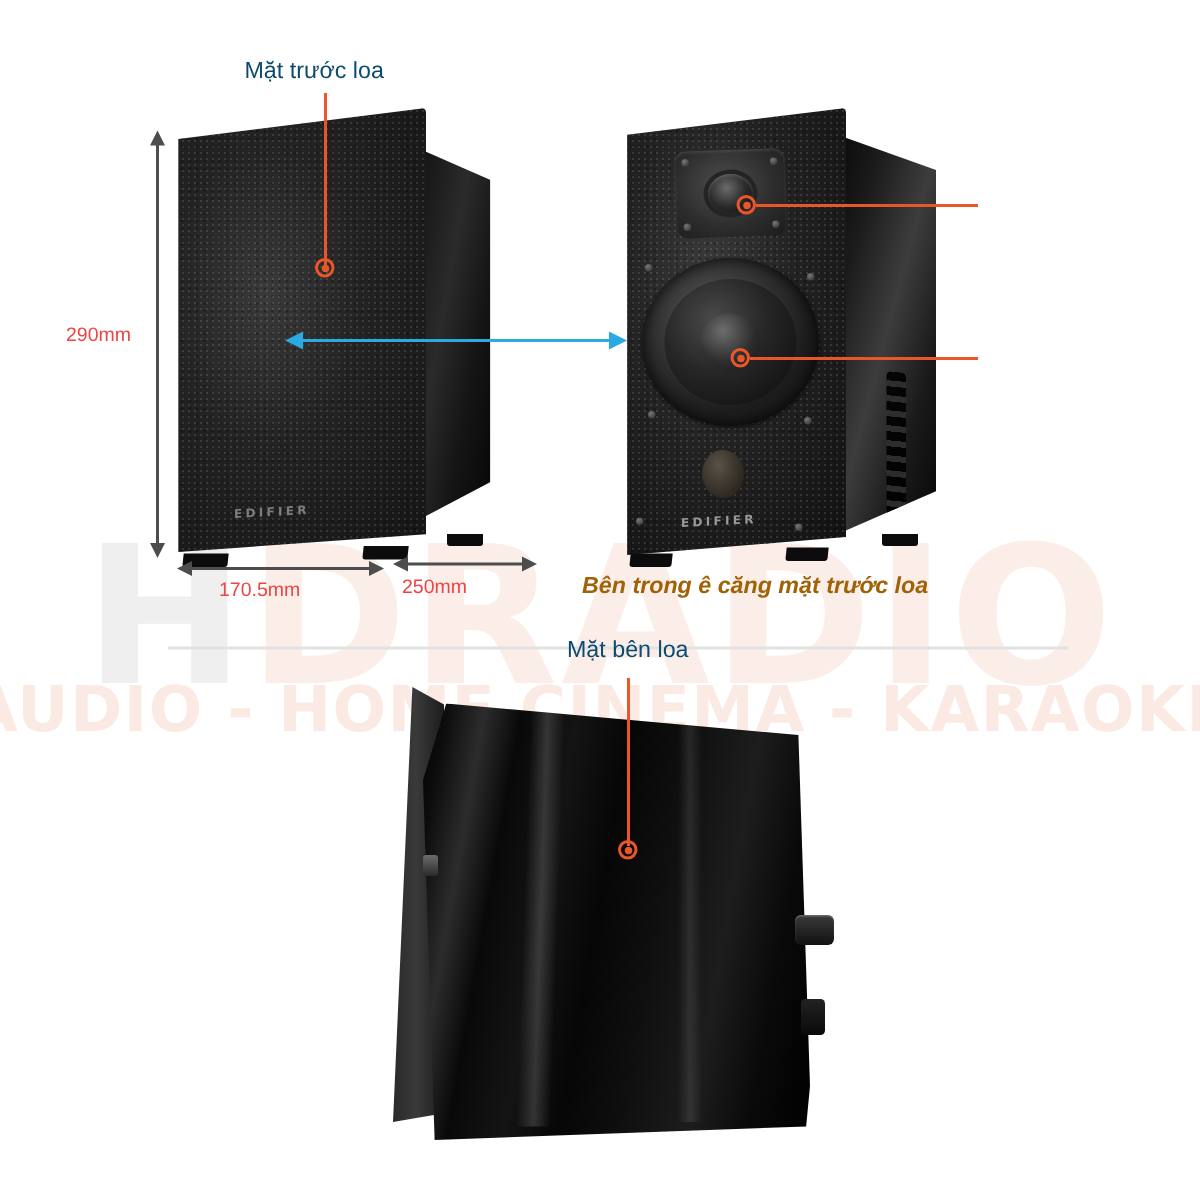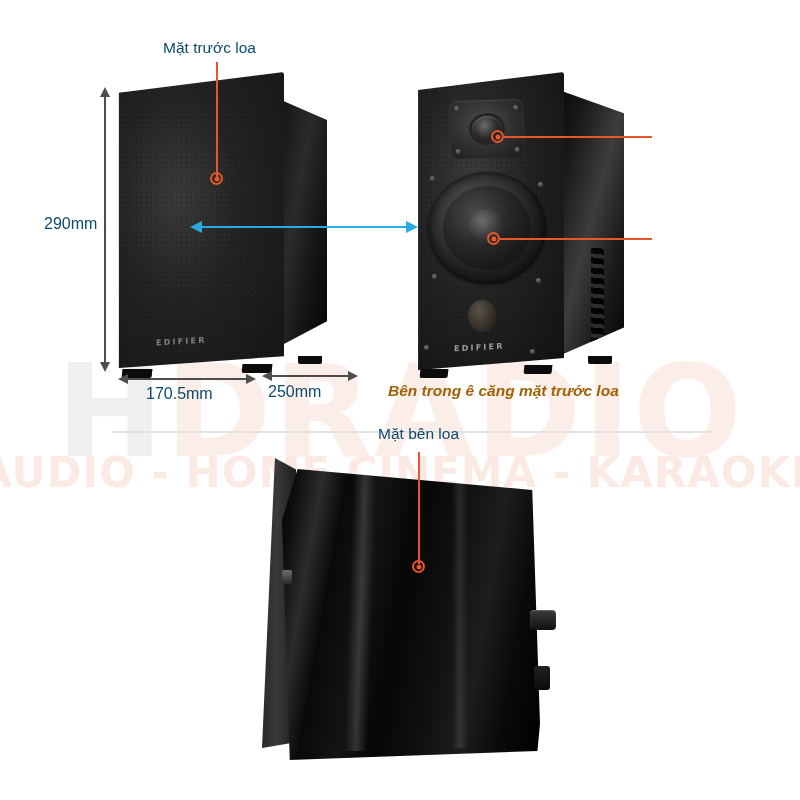--- a/index.html
+++ b/index.html
@@ -199,21 +199,21 @@
 
   
   .dimline { position:absolute; background:#4d4d4d; z-index:4; }
   .dim-v { width:1.6px; }
   .dim-h { height:1.6px; }
   .ah { position:absolute; width:0; height:0; z-index:4; }
   .ah-up    { border-left:5px solid transparent; border-right:5px solid transparent; border-bottom:10px solid #4d4d4d; }
   .ah-down  { border-left:5px solid transparent; border-right:5px solid transparent; border-top:10px solid #4d4d4d; }
   .ah-left  { border-top:5px solid transparent; border-bottom:5px solid transparent; border-right:10px solid #4d4d4d; }
   .ah-right { border-top:5px solid transparent; border-bottom:5px solid transparent; border-left:10px solid #4d4d4d; }
-  .dimtext { position:absolute; z-index:6; font-size:16px; color:#0c4a6e; white-space:nowrap; }
+  .dimtext { position:absolute; z-index:6; font-size:13px; color:#ef4444; white-space:nowrap; }
 
   
   .bline { position:absolute; height:2px; background:#29abe2; z-index:6; }
   .bah { position:absolute; width:0; height:0; z-index:6; }
   .bah-left  { border-top:6px solid transparent; border-bottom:6px solid transparent; border-right:12px solid #29abe2; }
   .bah-right { border-top:6px solid transparent; border-bottom:6px solid transparent; border-left:12px solid #29abe2; }
 
   .divider { position:absolute; left:112px; top:431px; width:600px; height:1.5px;
     background:#e2e2e2; z-index:4; }
 </style>

